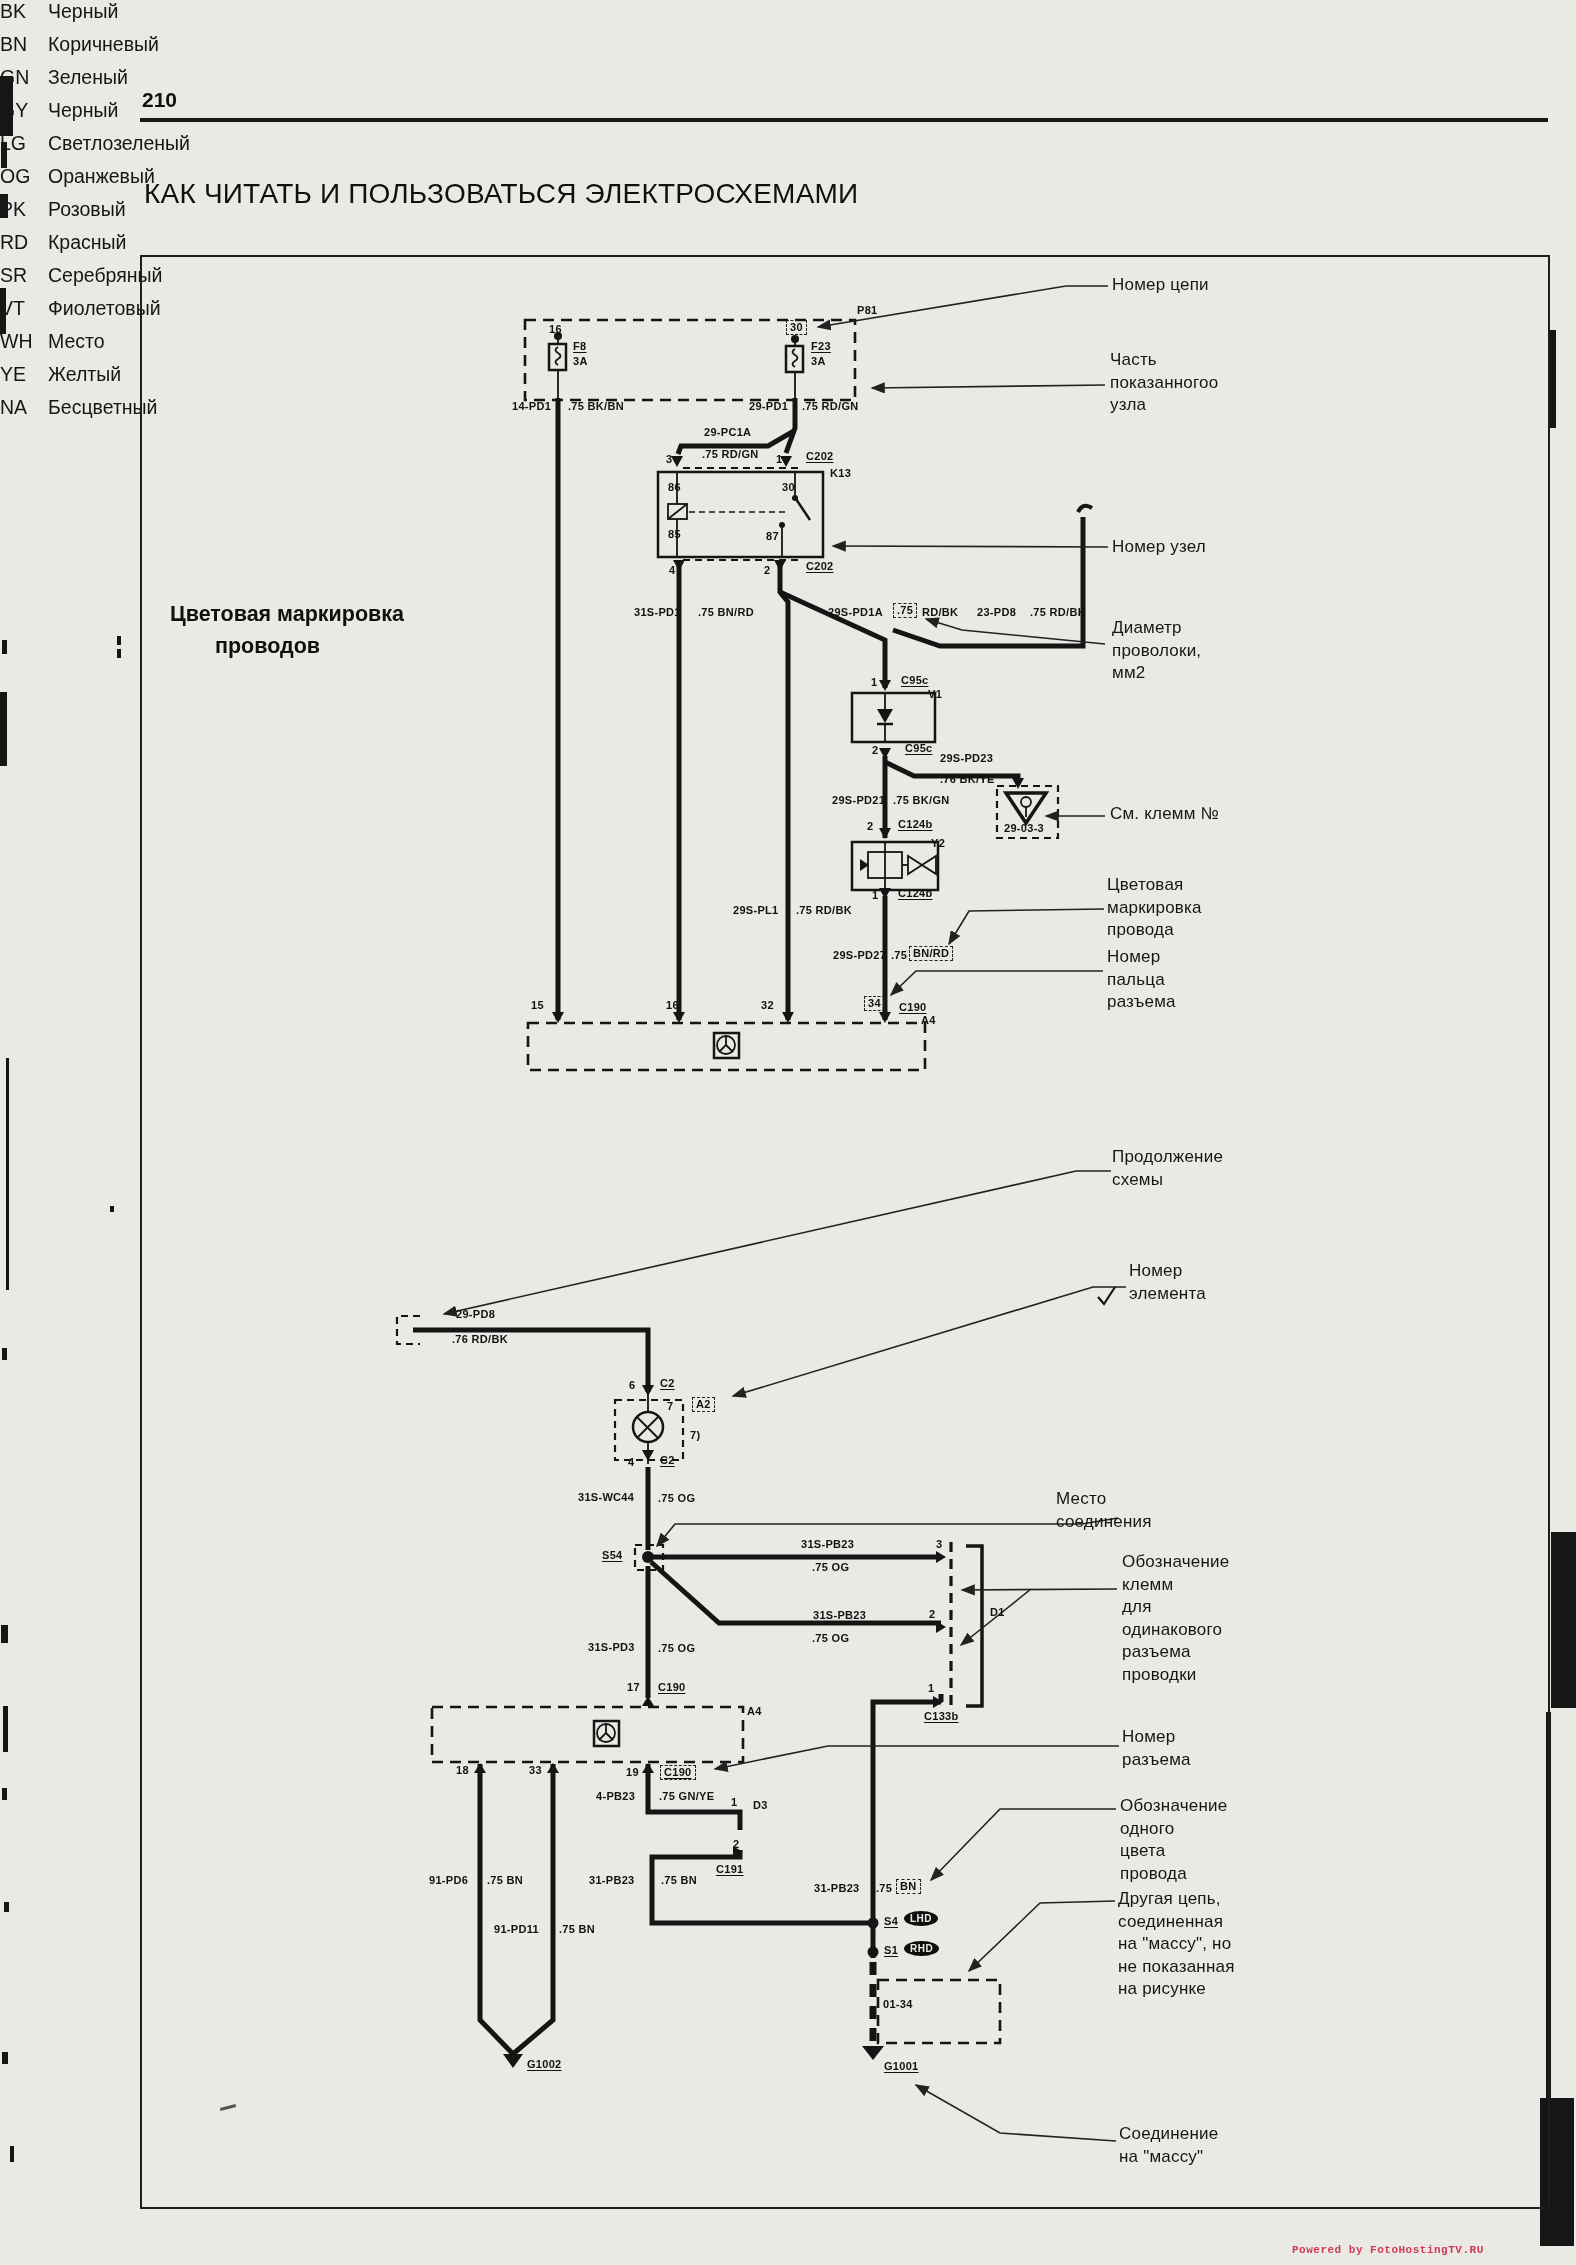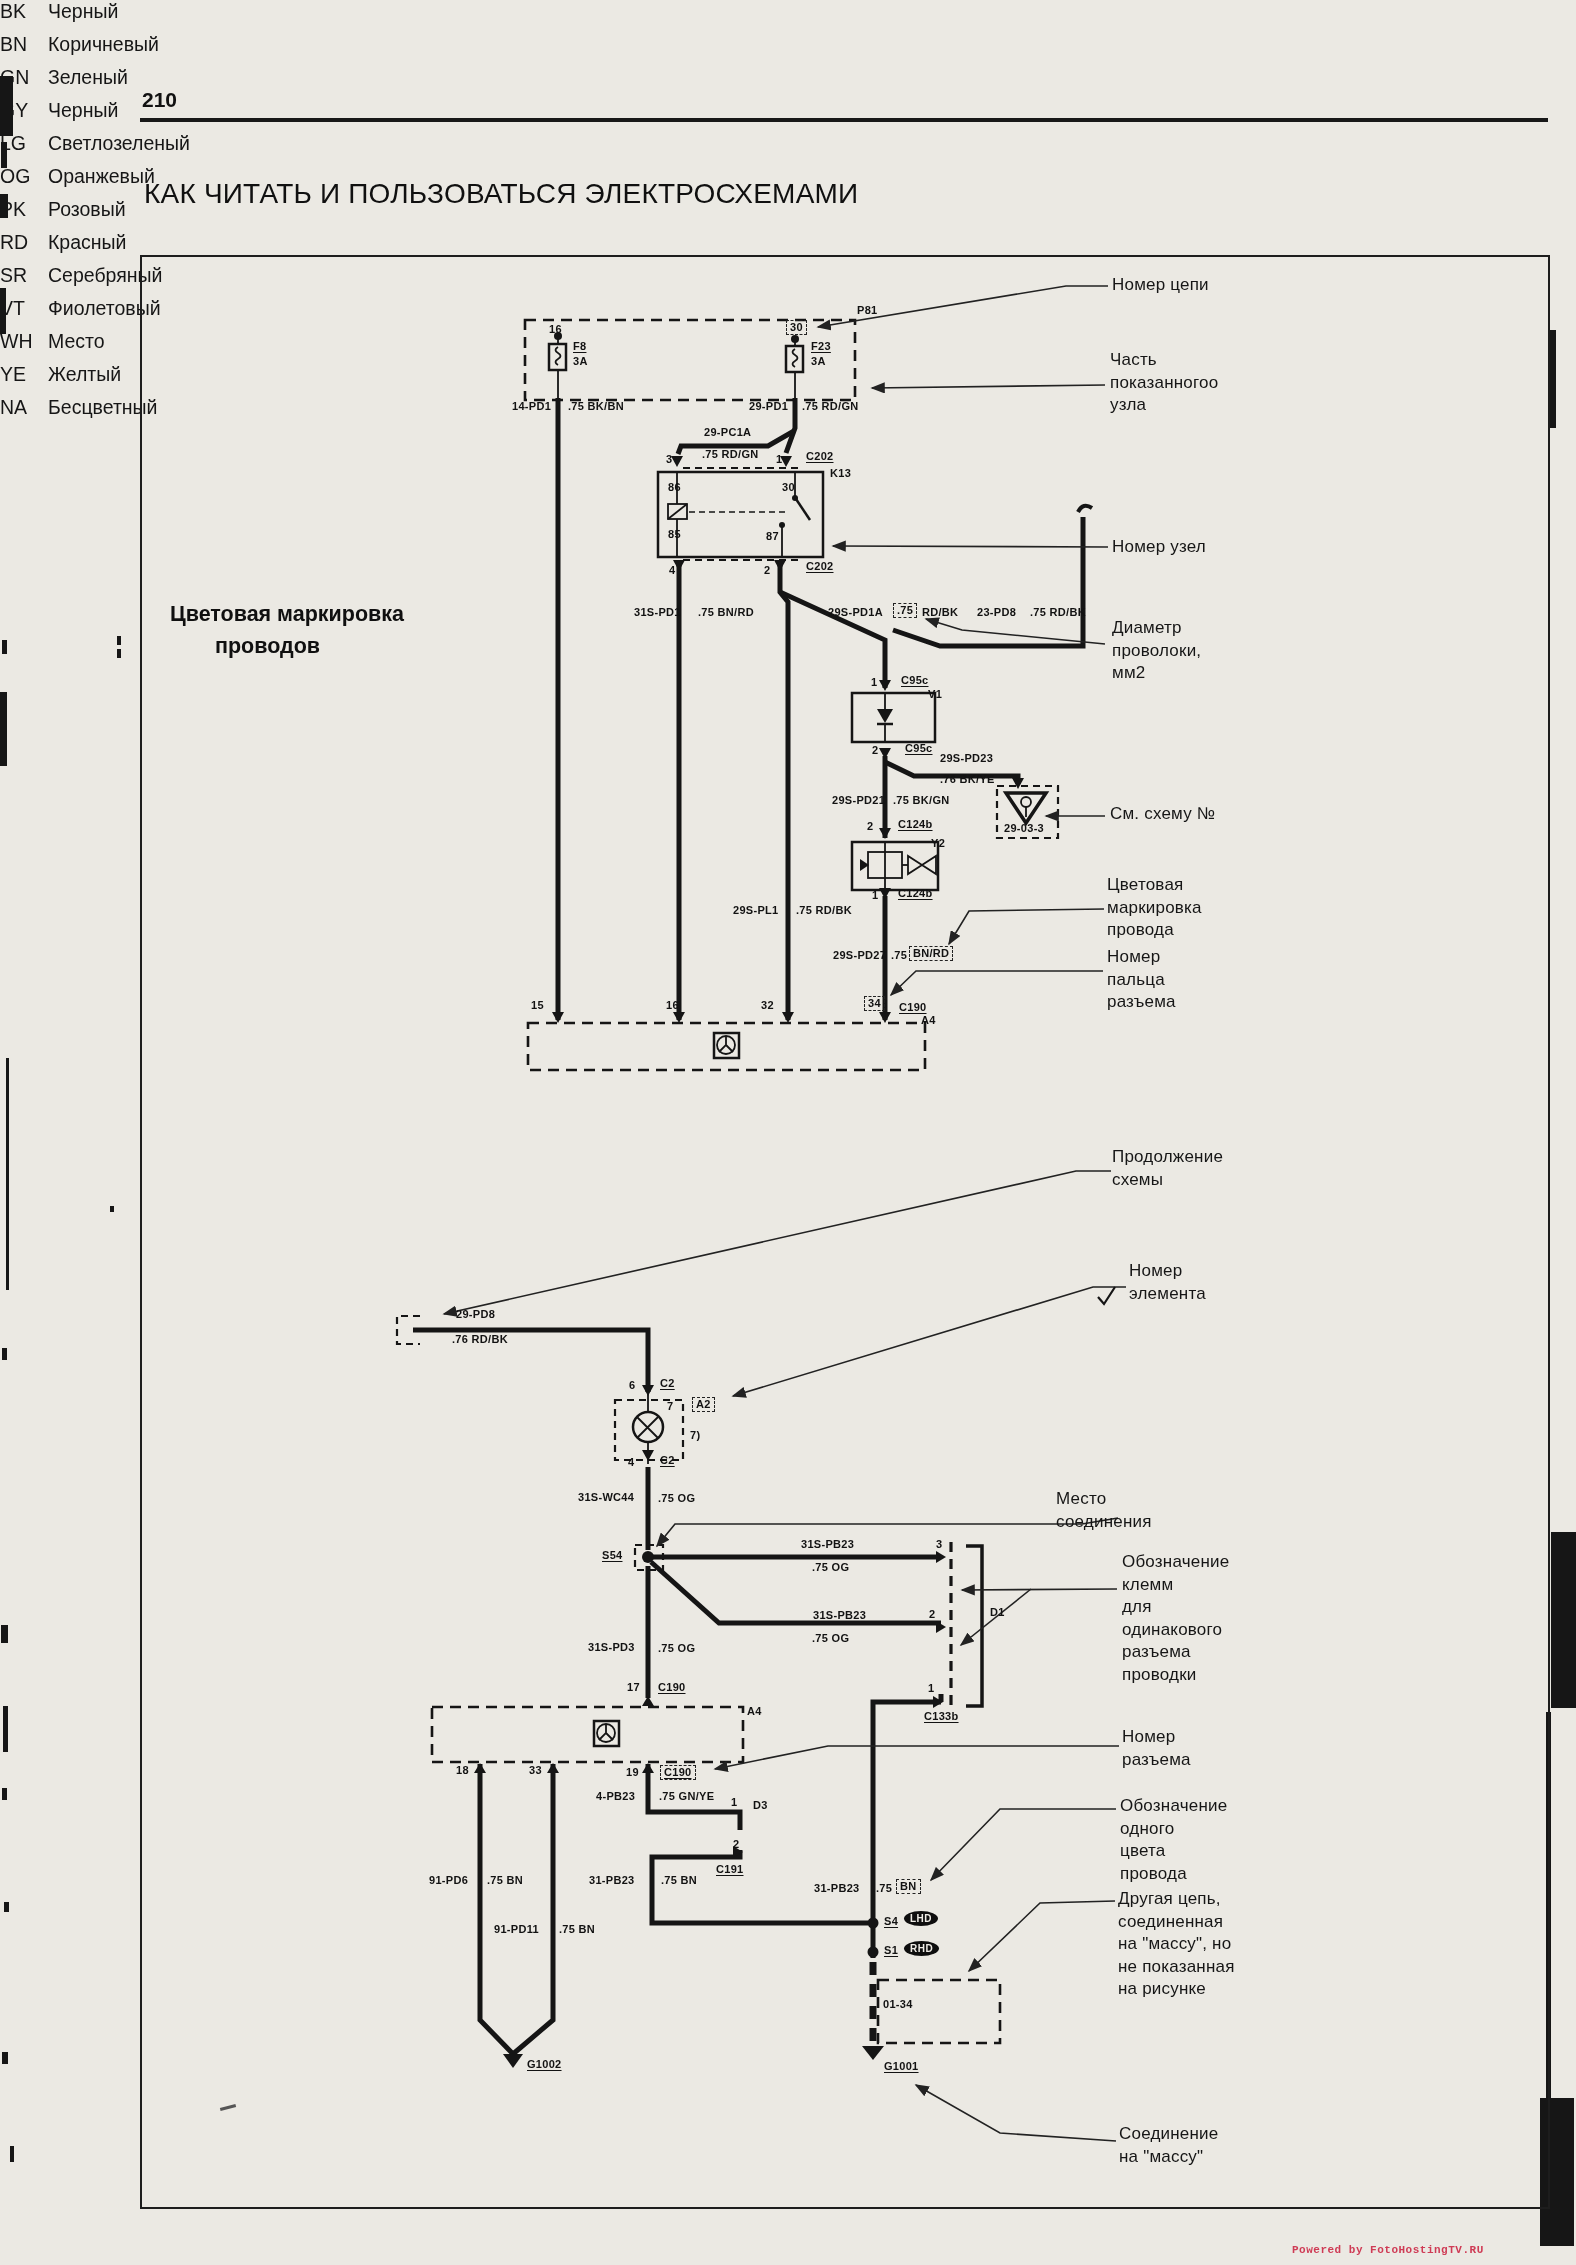--- a/index.html
+++ b/index.html
@@ -289,21 +289,21 @@
         <span class="lname">Бесцветный</span>
       </div></div>
 
   
   <div data-each="annotations">
     
   <div class="ann" style="position: absolute; left: 1112px; top: 274px;">Номер цепи</div><div class="ann" style="position: absolute; left: 1110px; top: 349px;">Часть
 показанногоо
 узла</div><div class="ann" style="position: absolute; left: 1112px; top: 536px;">Номер узел</div><div class="ann" style="position: absolute; left: 1112px; top: 617px;">Диаметр
 проволоки,
-мм2</div><div class="ann" style="position: absolute; left: 1110px; top: 803px;">См. схему №</div><div class="ann" style="position: absolute; left: 1107px; top: 874px;">Цветовая
+мм2</div><div class="ann" style="position: absolute; left: 1110px; top: 803px;">См. клемм №</div><div class="ann" style="position: absolute; left: 1107px; top: 874px;">Цветовая
 маркировка
 провода</div><div class="ann" style="position: absolute; left: 1107px; top: 946px;">Номер
 пальца
 разъема</div><div class="ann" style="position: absolute; left: 1112px; top: 1146px;">Продолжение
 схемы</div><div class="ann" style="position: absolute; left: 1129px; top: 1260px;">Номер
 элемента</div><div class="ann" style="position: absolute; left: 1056px; top: 1488px;">Место
 соединения</div><div class="ann" style="position: absolute; left: 1122px; top: 1551px;">Обозначение
 клемм
 для
 одинакового

